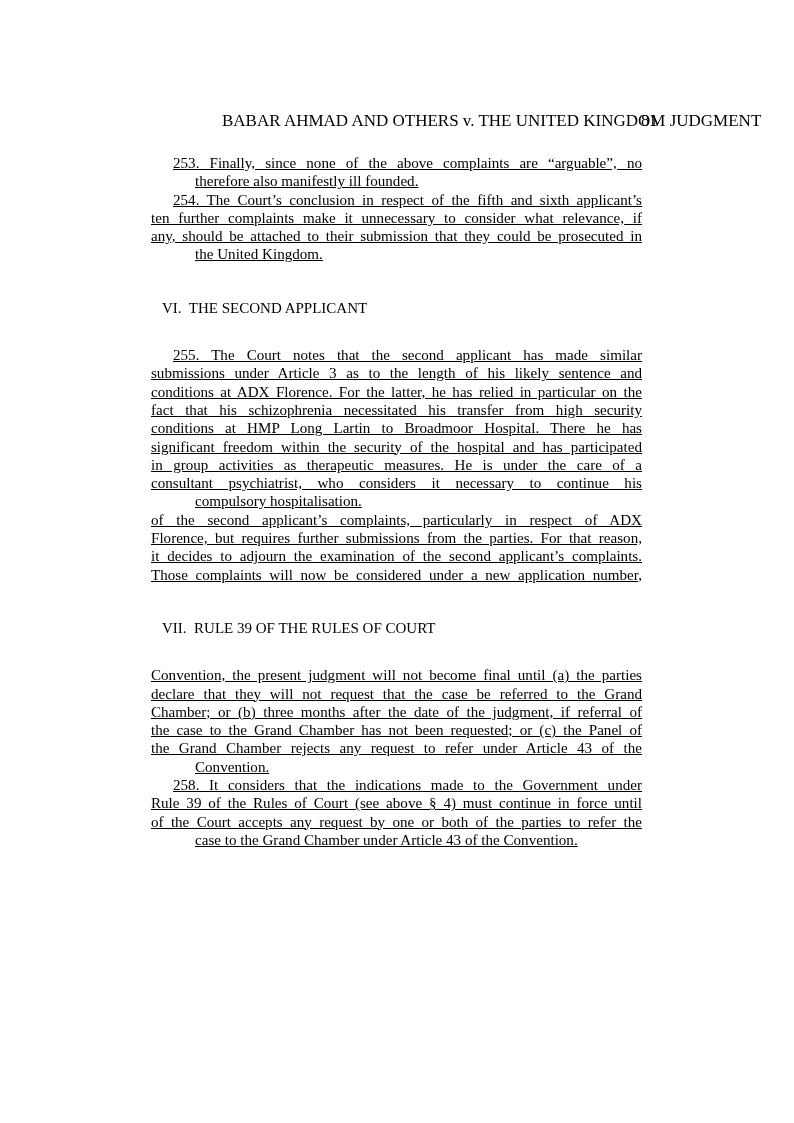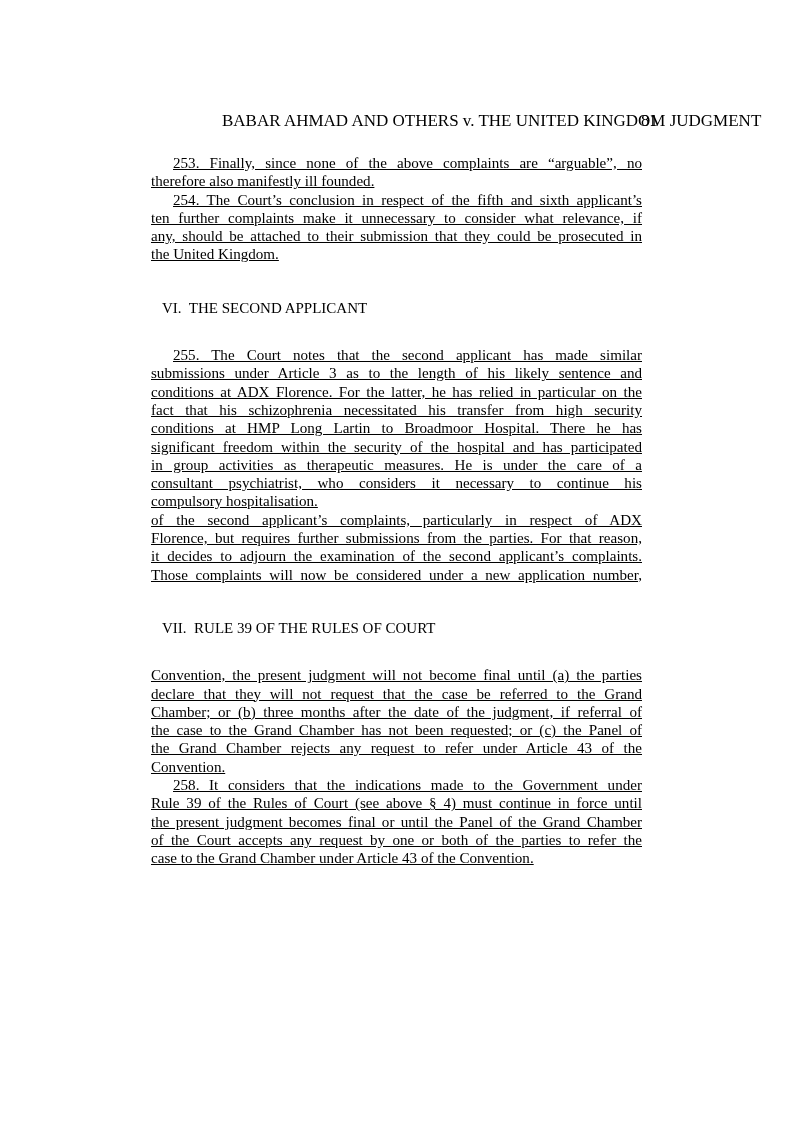--- a/index.html
+++ b/index.html
@@ -5,21 +5,21 @@
   html, body { margin: 0; padding: 0; background: #ffffff; }
   body { width: 794px; height: 1123px; position: relative; overflow: hidden;
          font-family: "Liberation Serif", "DejaVu Serif", serif; color: #000; }
   .page-header { position: absolute; top: 114px; left: 167px; width: 491px; height: 14px;
                  font-size: 17px; line-height: 14px; }
   .page-header .title { position: absolute; left: 55px; top: 0; white-space: nowrap; }
   .page-header .pnum { position: absolute; right: 0; top: 0; }
   .body { position: absolute; left: 151px; top: 154px; width: 491px; }
   .para { margin: 0; font-size: 15.1px; line-height: 18.3px; text-decoration: underline; }
   .line { display: block; text-align: justify; text-align-last: justify; white-space: nowrap; height: 18.3px; }
-  .line.last { text-align-last: left; }
+  .line.last { text-align-last: left; margin-left: 44px; }
   .line.first { text-indent: 0; padding-left: 22px; }
   .heading { font-size: 15px; line-height: 18.3px; margin: 11px; }
   .gap-before-heading { height: 24px; }
   .gap-after-heading { height: 18px; }
 </style>
 </head>
 <body>
 
 <div class="page-header">
   <span class="title">BABAR AHMAD AND OTHERS v. THE UNITED KINGDOM JUDGMENT</span>
@@ -64,17 +64,16 @@
       <span class="line">Convention, the present judgment will not become final until (a) the parties</span>
       <span class="line">declare that they will not request that the case be referred to the Grand</span>
       <span class="line">Chamber; or (b) three months after the date of the judgment, if referral of</span>
       <span class="line">the case to the Grand Chamber has not been requested; or (c) the Panel of</span>
       <span class="line">the Grand Chamber rejects any request to refer under Article 43 of the</span>
       <span class="line last">Convention.</span>
     </div>
     <div class="para">
       <span class="line first">258. It considers that the indications made to the Government under</span>
       <span class="line">Rule 39 of the Rules of Court (see above § 4) must continue in force until</span>
-      <span class="line">the present judgment becomes final or until the Panel of the Grand Chamber</span>
       <span class="line">of the Court accepts any request by one or both of the parties to refer the</span>
       <span class="line last">case to the Grand Chamber under Article 43 of the Convention.</span>
     </div>
   </div>
 
 </body></html>

